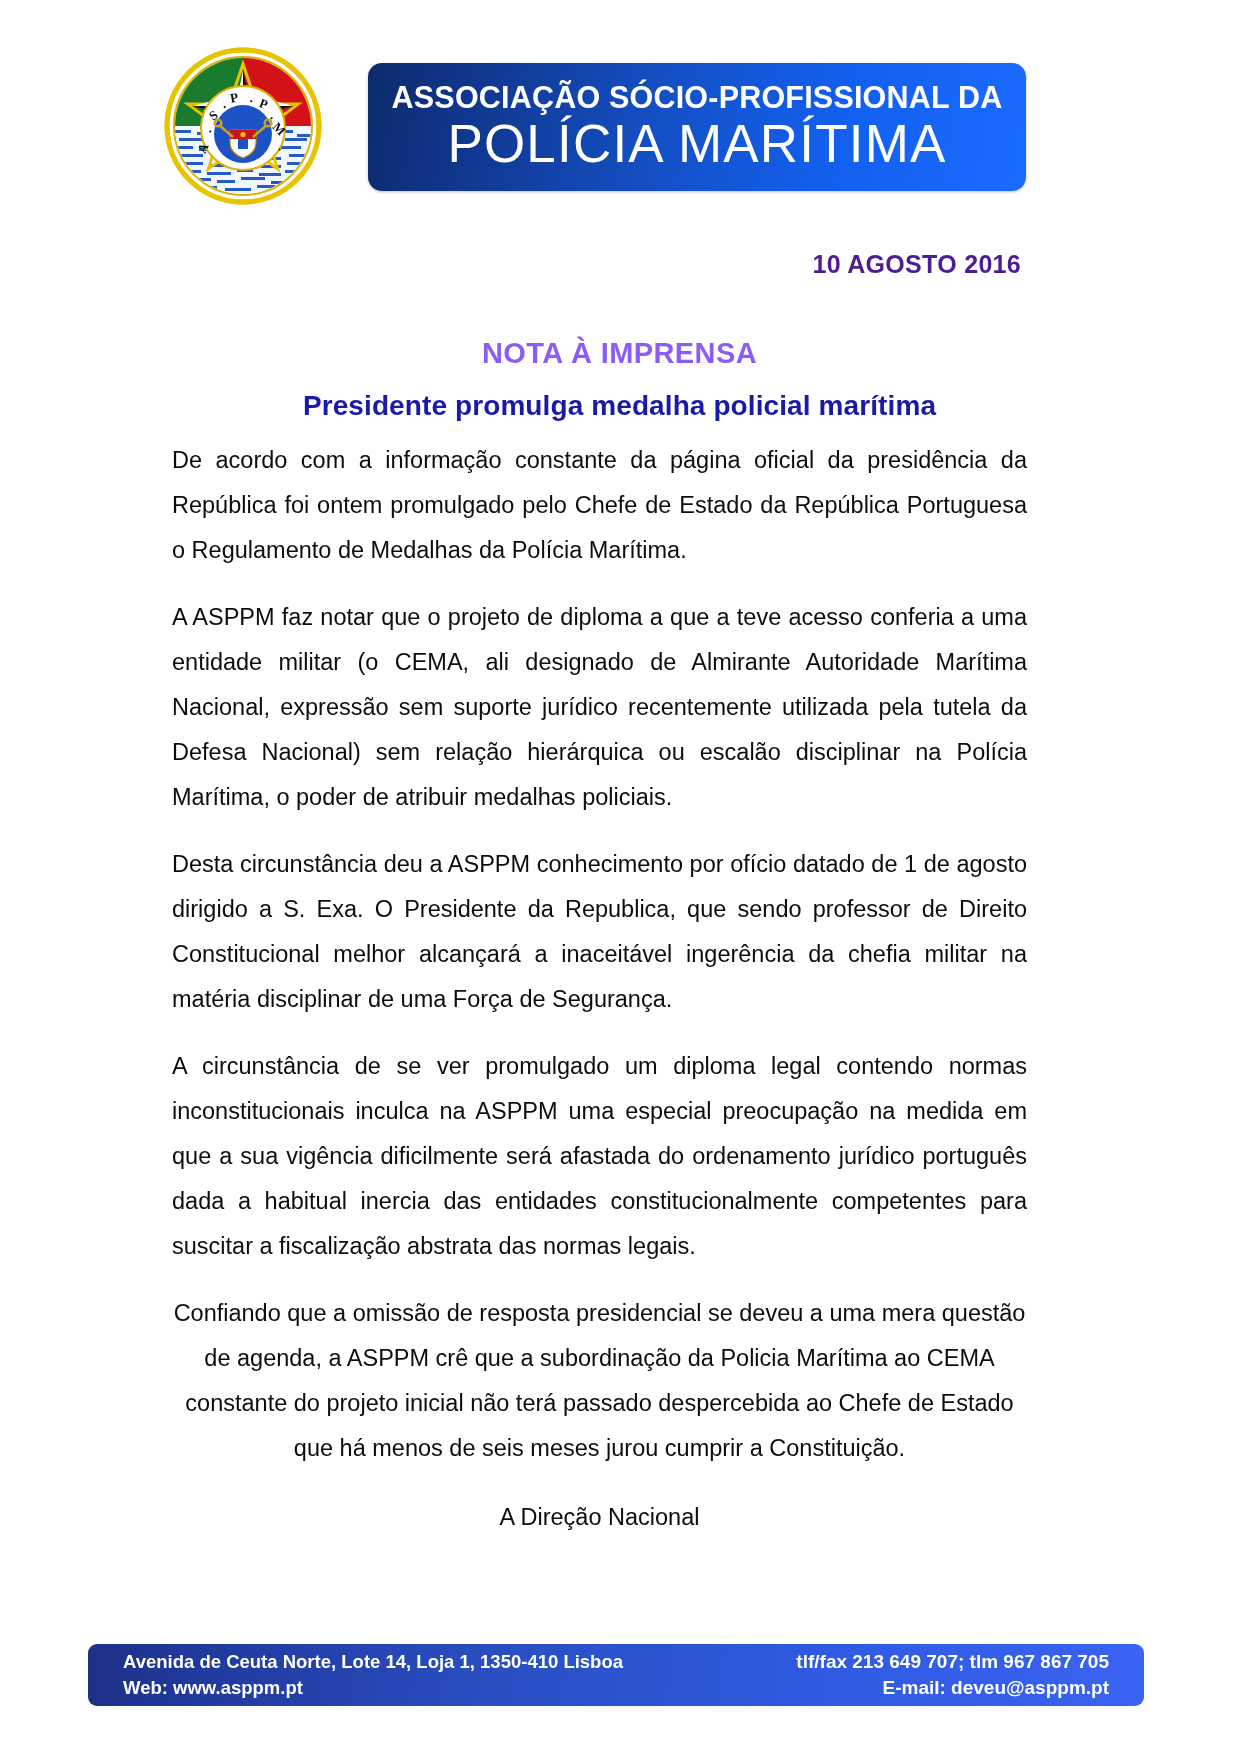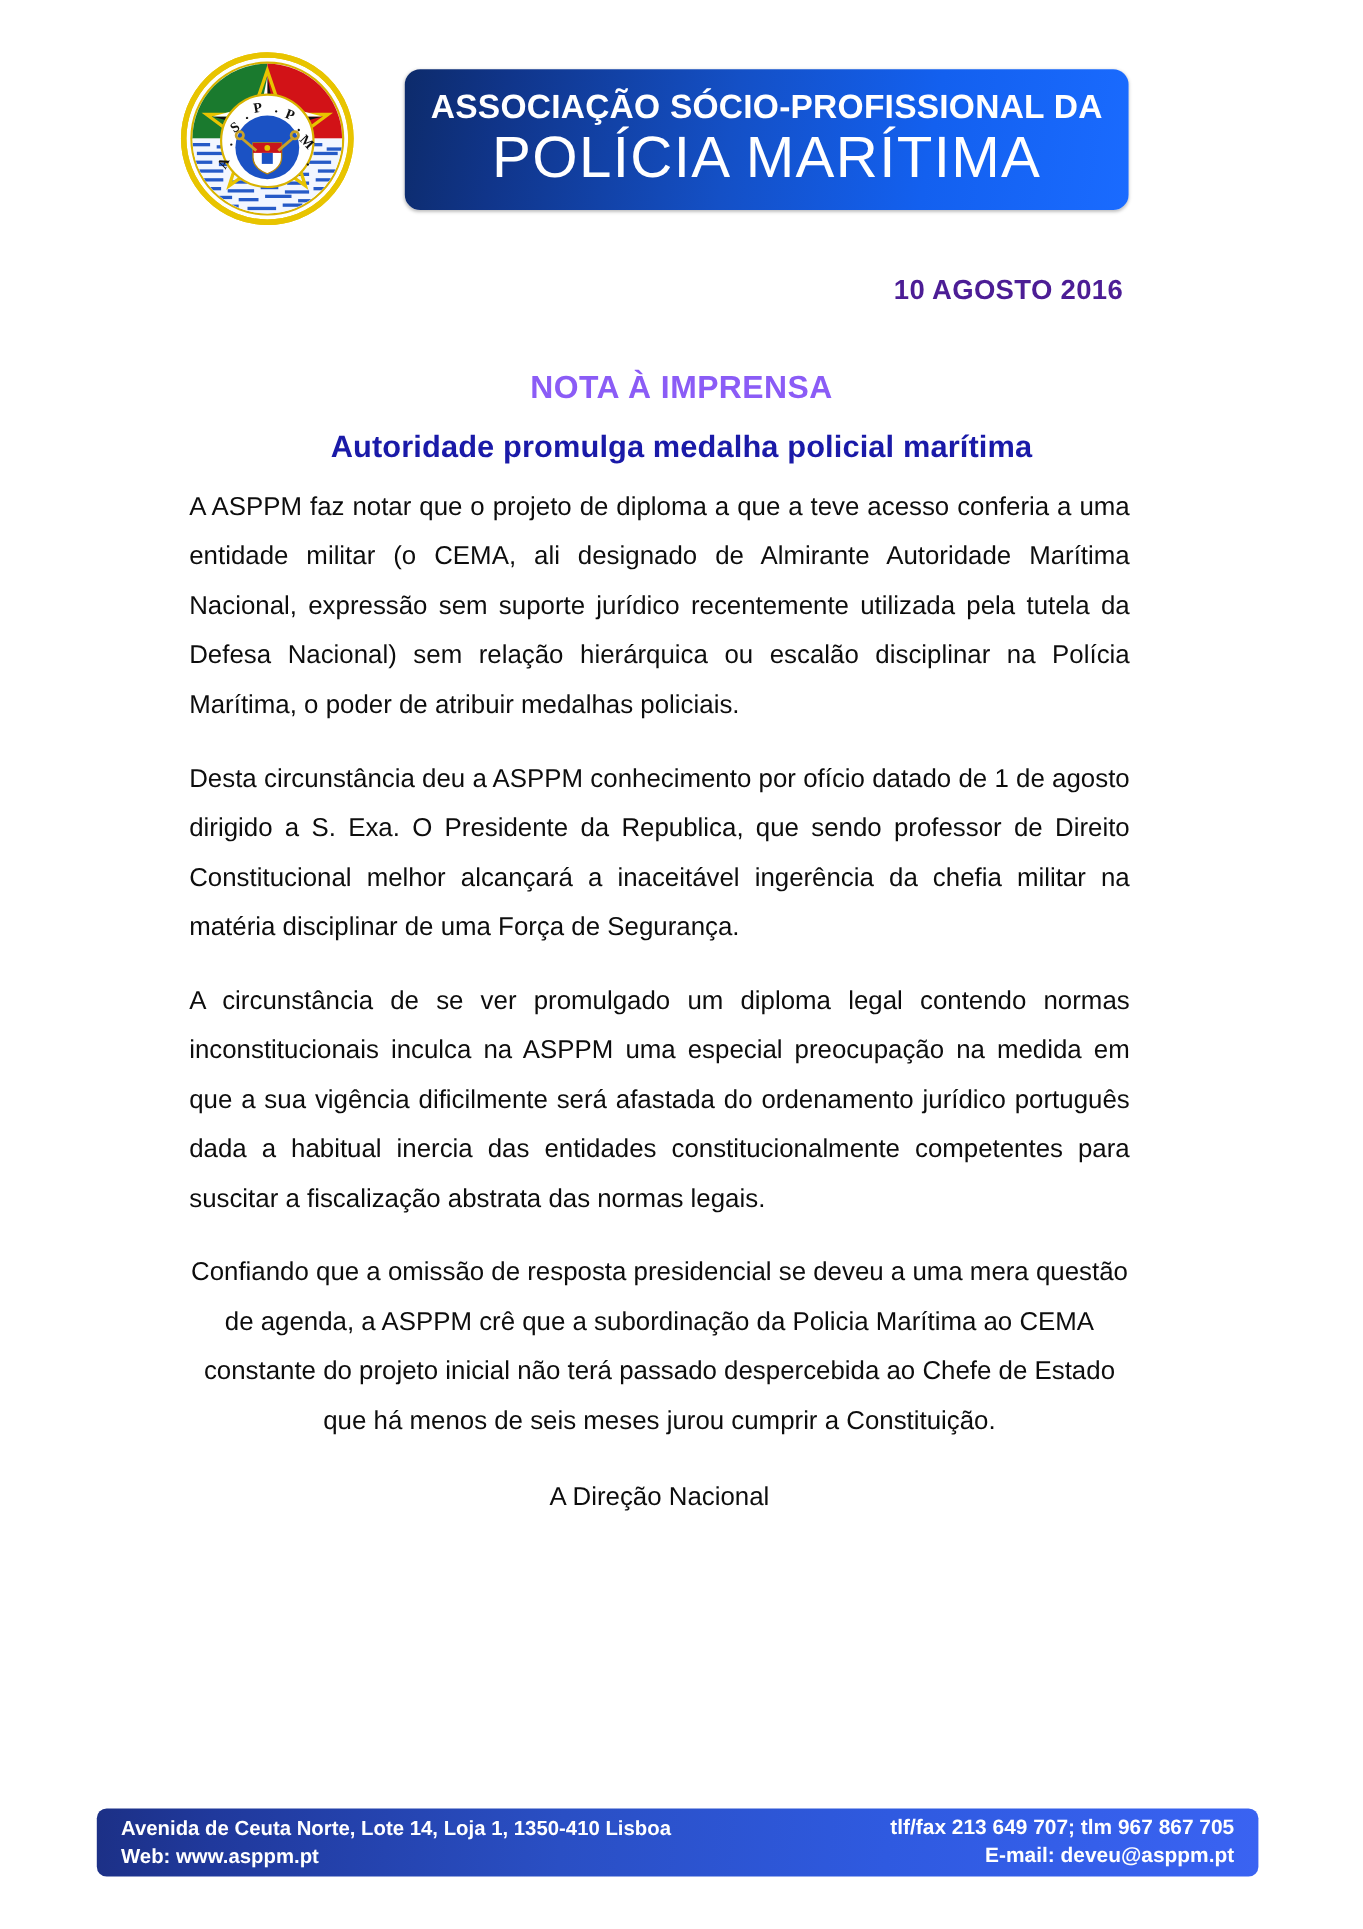--- a/index.html
+++ b/index.html
@@ -130,21 +130,21 @@
   .footer-bar {
     position: absolute;
     left: 88px;
     top: 1644px;
     width: 1056px;
     height: 62px;
     border-radius: 9px;
     background: linear-gradient(95deg, #1c3086 0%, #20399c 10%, #2a4fc4 40%, #2f5ae0 68%, #3a63f2 100%);
     display: flex;
     align-items: center;
-    padding: 0 22px;
+    padding: 0 35px;
     box-sizing: border-box;
     overflow: hidden;
   }
   .footer-col-left {
     color: #ffffff;
     font-size: 18.5px;
     font-weight: bold;
     line-height: 26px;
     text-align: left;
     white-space: nowrap;
@@ -274,23 +274,24 @@
 
   <div class="banner">
     <div class="banner-line1">ASSOCIAÇÃO SÓCIO-PROFISSIONAL DA</div>
     <div class="banner-line2">POLÍCIA MARÍTIMA</div>
   </div>
 </div>
 
 <div class="date-line">10 AGOSTO 2016</div>
 
 <div class="doc-title">NOTA À IMPRENSA</div>
-<div class="doc-subtitle">Autoridade promulga medalha policial marítima</div>
+<div class="doc-subtitle">Presidente promulga medalha policial marítima</div>
 
 <div class="body-text">
+  <p>De acordo com a informação constante da página oficial da presidência da República foi ontem promulgado pelo Chefe de Estado da República Portuguesa o Regulamento de Medalhas da Polícia Marítima.</p>
   <p>A ASPPM faz notar que o projeto de diploma a que a teve acesso conferia a uma entidade militar (o CEMA, ali designado de Almirante Autoridade Marítima Nacional, expressão sem suporte jurídico recentemente utilizada pela tutela da Defesa Nacional) sem relação hierárquica ou escalão disciplinar na Polícia Marítima, o poder de atribuir medalhas policiais.</p>
   <p>Desta circunstância deu a ASPPM conhecimento por ofício datado de 1 de agosto dirigido a S. Exa. O Presidente da Republica, que sendo professor de Direito Constitucional melhor alcançará a inaceitável ingerência da chefia militar na matéria disciplinar de uma  Força de Segurança.</p>
   <p>A circunstância de se ver promulgado um diploma legal contendo normas inconstitucionais inculca na ASPPM uma especial preocupação na medida em que a sua vigência dificilmente será afastada do ordenamento jurídico português dada a habitual inercia das entidades constitucionalmente competentes para suscitar a fiscalização abstrata das normas legais.</p>
   <p class="last-para">Confiando que a omissão de resposta presidencial se deveu a uma mera questão de agenda, a ASPPM crê que a subordinação da Policia Marítima ao CEMA constante do projeto inicial não terá passado despercebida ao Chefe de Estado que há menos de seis meses jurou cumprir a Constituição.</p>
   <p class="signoff">A Direção Nacional</p>
 </div>
 
 <div class="footer-bar">
   <div class="footer-col-left">
     <div>Avenida de Ceuta Norte, Lote 14, Loja 1, 1350-410 Lisboa</div>

